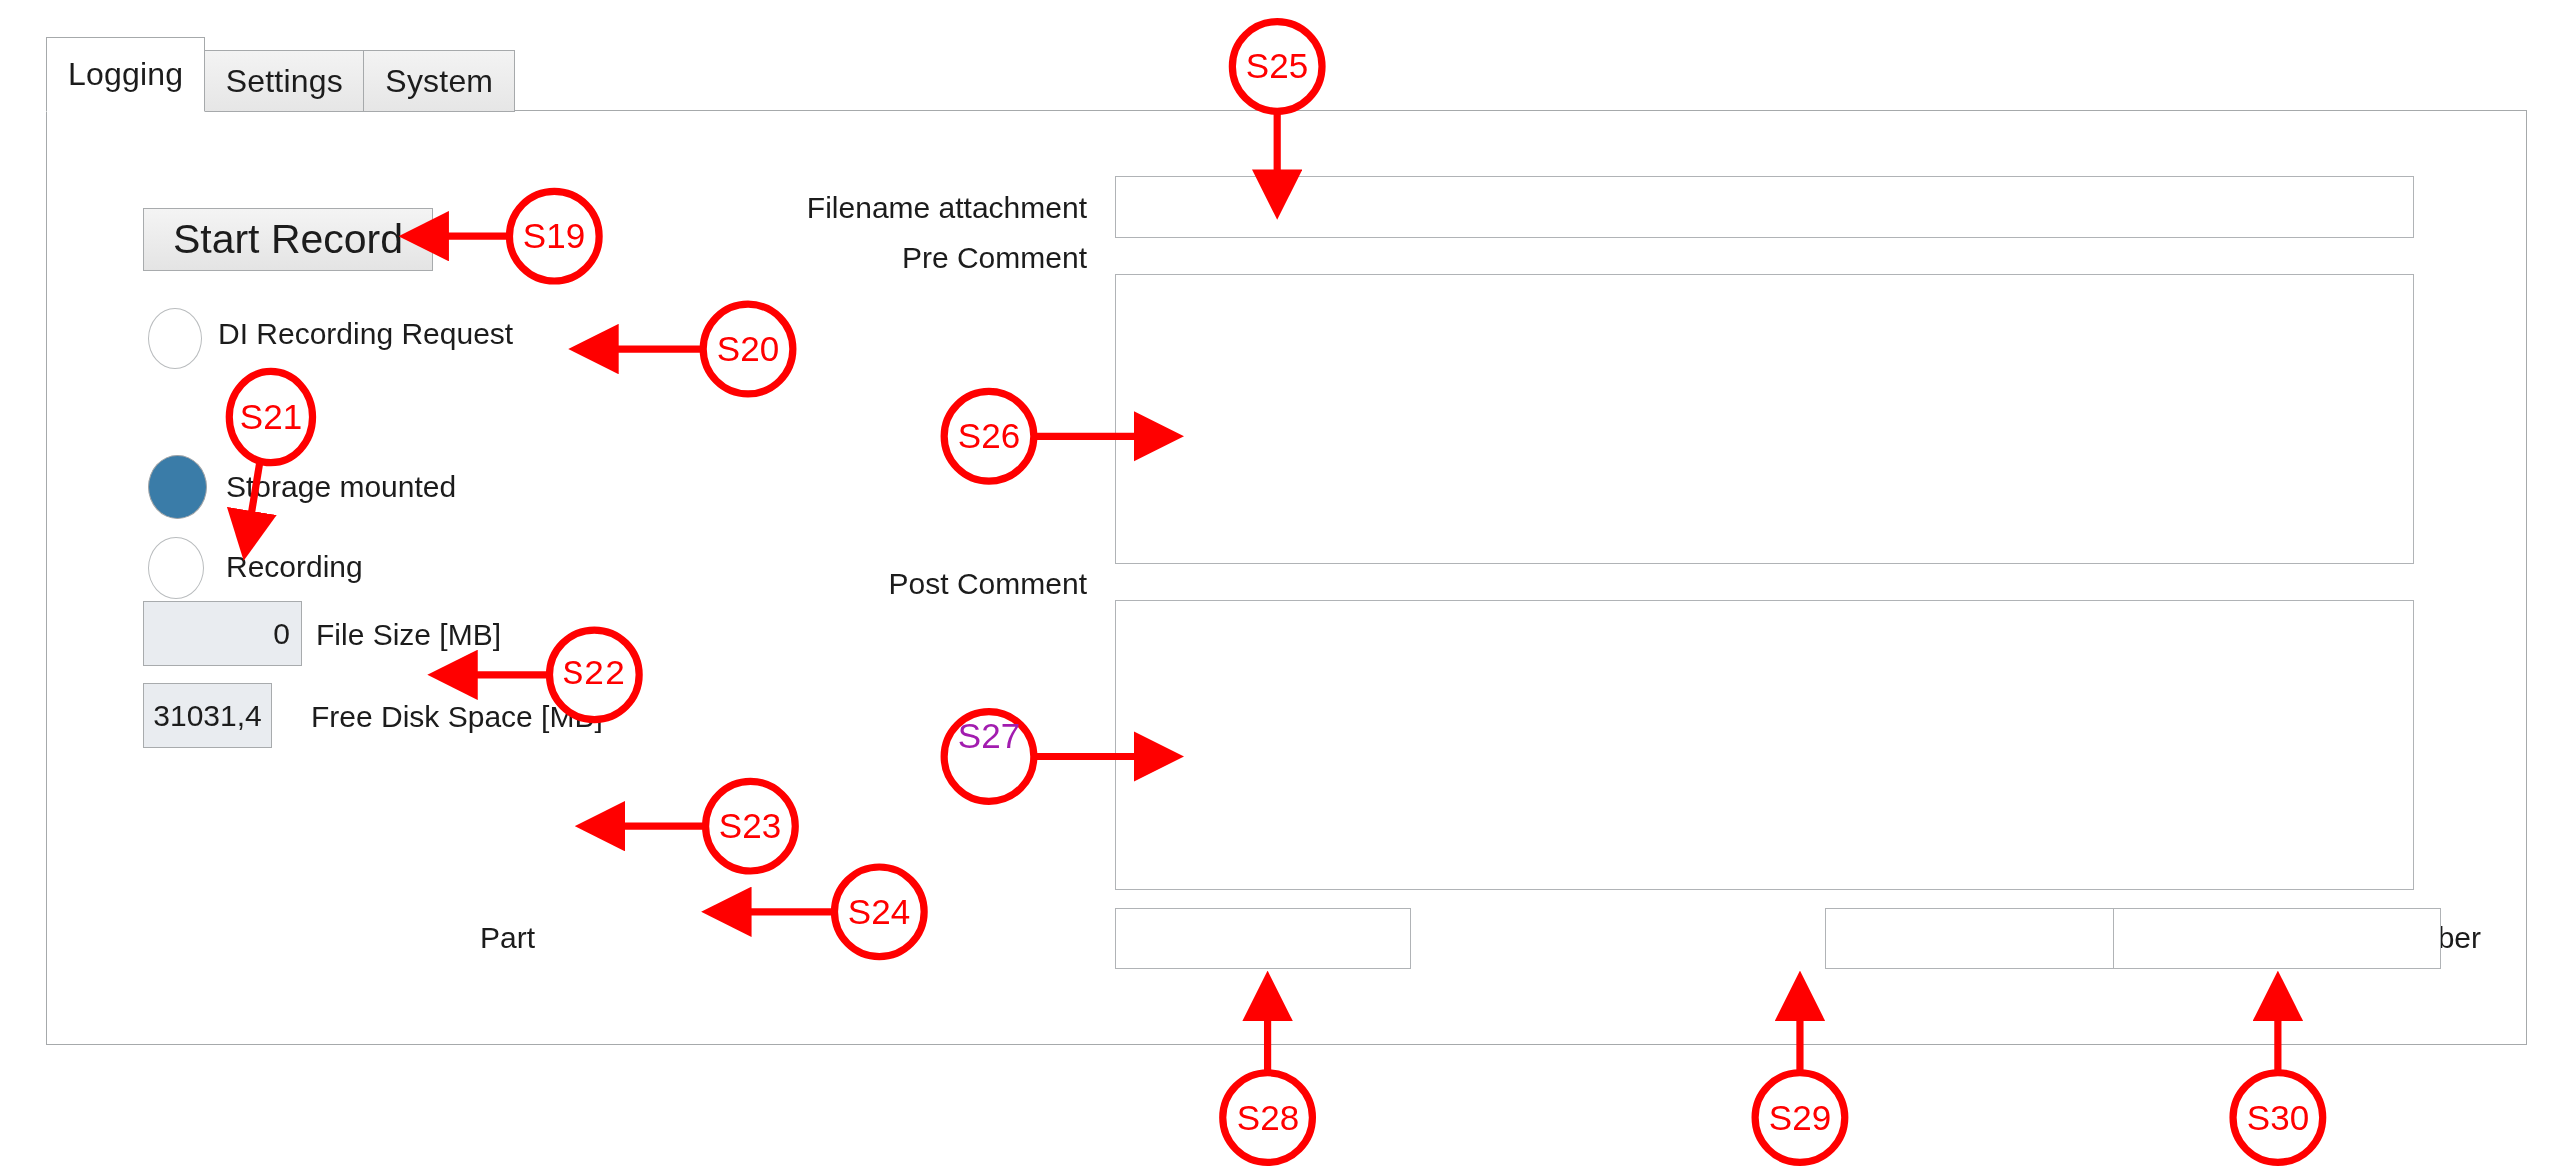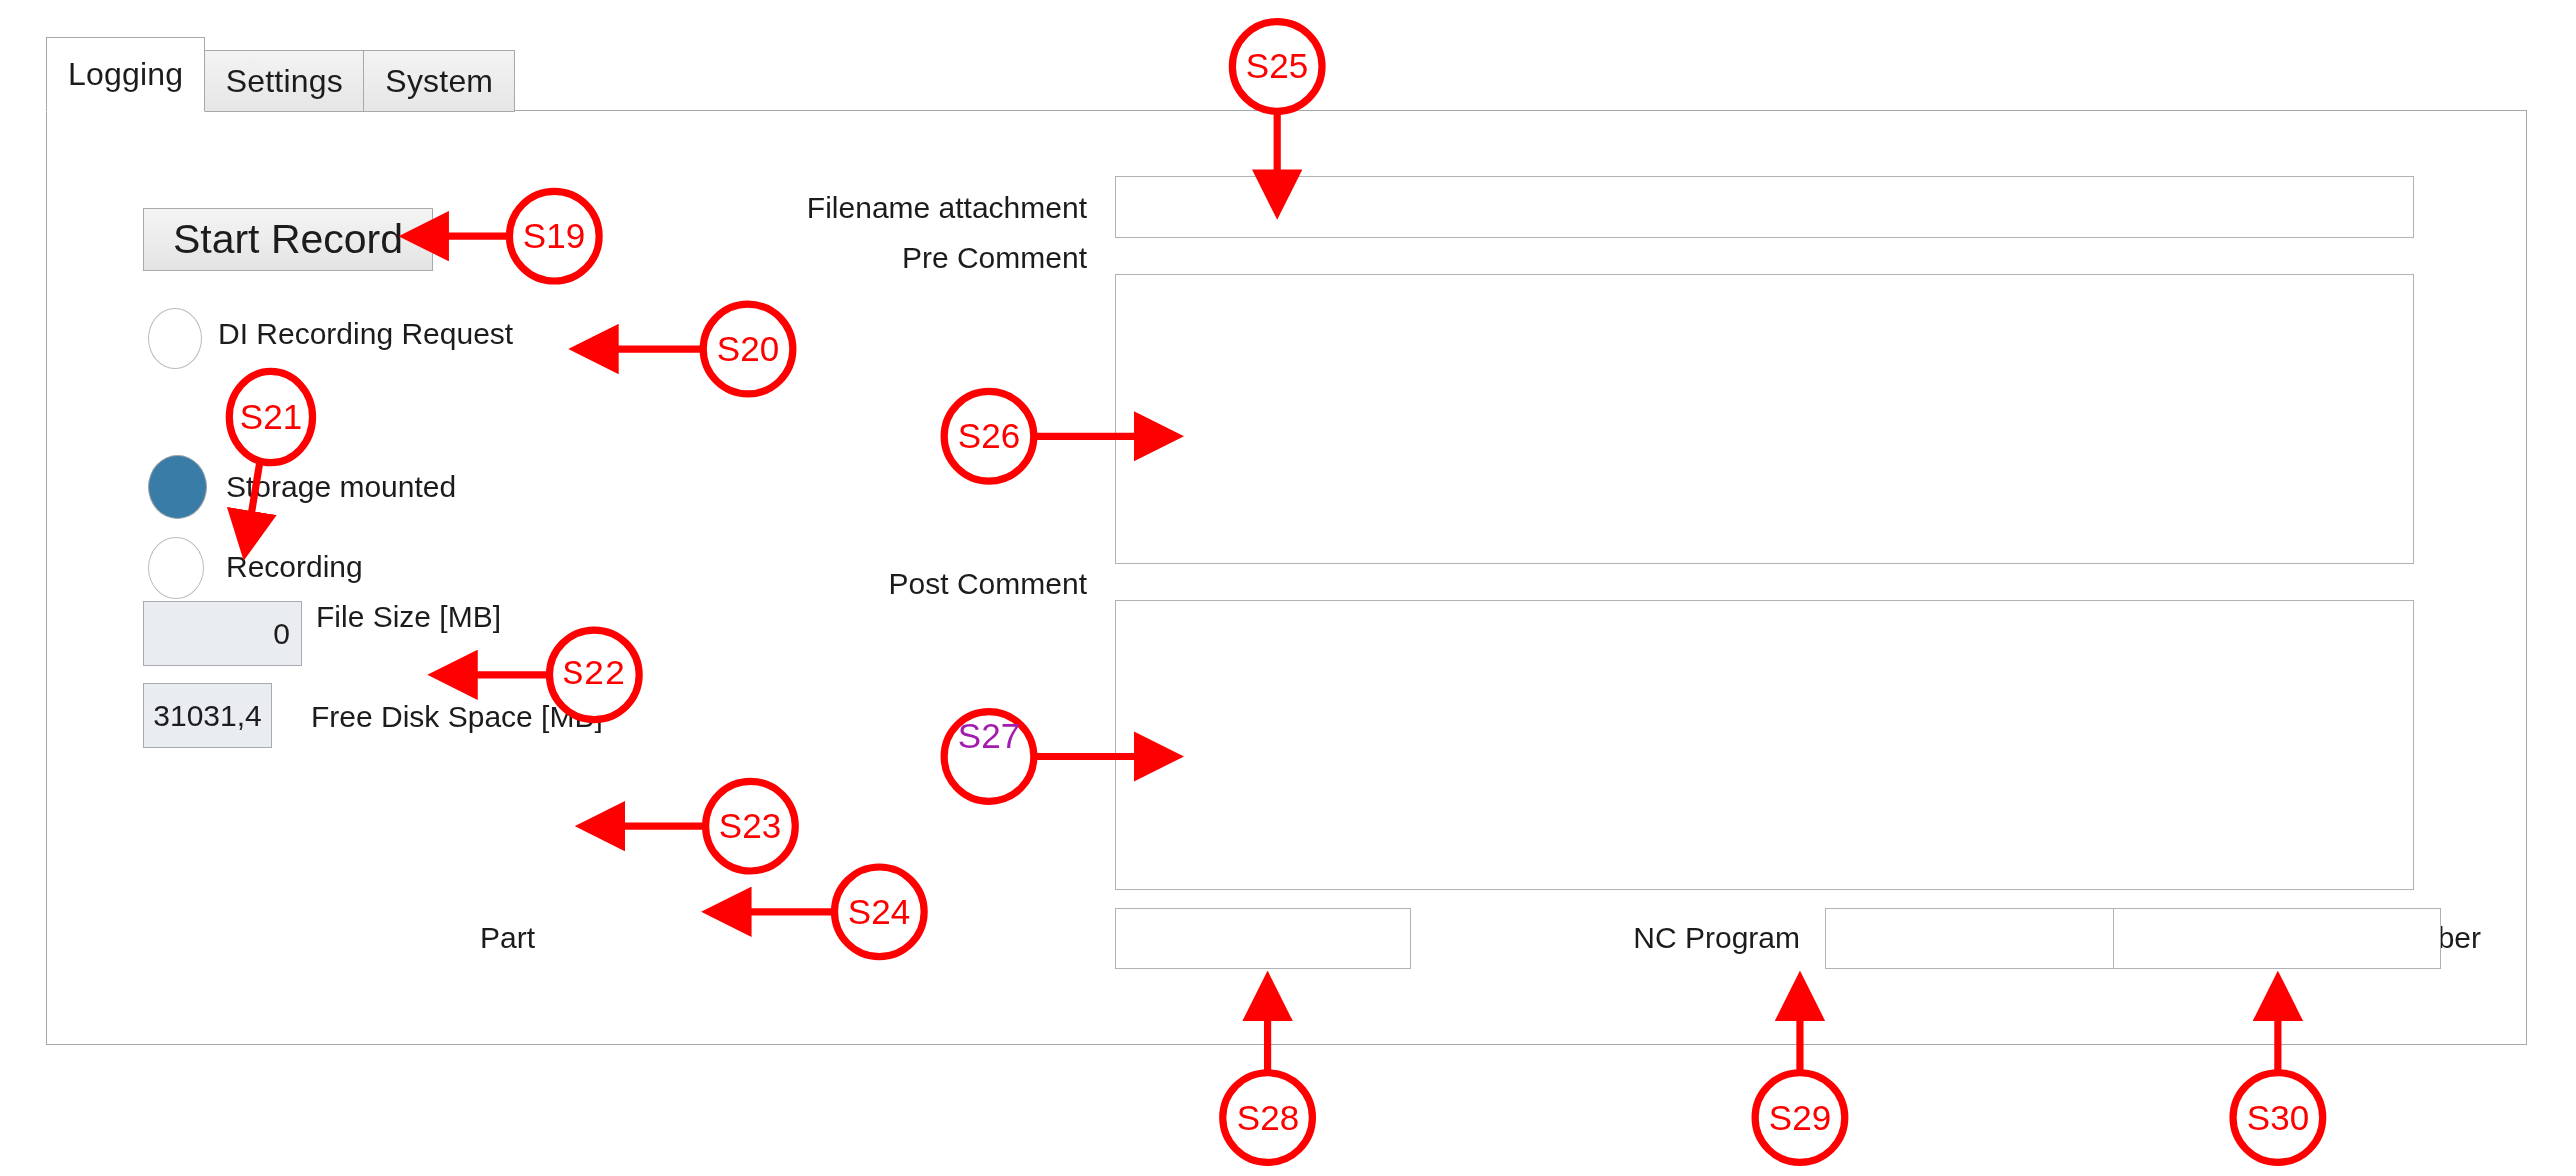--- a/index.html
+++ b/index.html
@@ -175,38 +175,37 @@
     <div class="led" style="left:101px; top:197px; width:54px; height:61px;"></div>
     <div class="lbl" style="left:171px; top:206px;">DI Recording Request</div>
 
     <div class="led on" style="left:101px; top:344px; width:59px; height:64px;"></div>
     <div class="lbl" style="left:179px; top:359px;">Storage mounted</div>
 
     <div class="led" style="left:101px; top:426px; width:56px; height:62px;"></div>
     <div class="lbl" style="left:179px; top:439px;">Recording</div>
 
     <div class="readout" style="left:96px; top:490px; width:159px; height:65px;">0</div>
-    <div class="lbl" style="left:269px; top:489px;">File Size [MB]</div>
+    <div class="lbl" style="left:269px; top:507px;">File Size [MB]</div>
 
     <div class="readout" style="left:96px; top:572px; width:129px; height:65px; justify-content:center; padding-right:0;">31031,4</div>
     <div class="lbl" style="left:264px; top:589px;">Free Disk Space [MB]</div>
 
     <div class="lbl right" style="left:431px; top:80px; width:609px;">Filename attachment</div>
     <input class="txtbox" type="text" style="left: 1068px; top: 65px; width: 1299px; height: 62px;" placeholder="" value="">
 
     <div class="lbl right" style="left:431px; top:130px; width:609px;">Pre Comment</div>
     <textarea class="txtbox" style="left: 1068px; top: 163px; width: 1299px; height: 290px;" placeholder=""></textarea>
 
     <div class="lbl right" style="left:431px; top:456px; width:609px;">Post Comment</div>
     <textarea class="txtbox" style="left: 1068px; top: 489px; width: 1299px; height: 290px;" placeholder=""></textarea>
 
     <div class="lbl right" style="left:336px; top:810px; width:152px;">Part</div>
     <input class="txtbox" type="text" style="left: 1068px; top: 797px; width: 296px; height: 61px;" placeholder="">
 
-    <div class="lbl right" style="left:1393px; top:810px; width:360px;">NC Program</div>
     <input class="txtbox" type="text" style="left: 1778px; top: 797px; width: 296px; height: 61px;" placeholder="">
 
     <div class="lbl right" style="left:2098px; top:810px; width:336px;">MO Number</div>
     <input class="txtbox" type="text" style="left: 2066px; top: 797px; width: 328px; height: 61px;" placeholder="">
   </div>
 
   <svg class="anno" viewBox="0 0 3217 1469" xmlns="http://www.w3.org/2000/svg">
     <defs>
       <marker id="ah" markerWidth="7" markerHeight="7" refX="5.6" refY="3.5" orient="auto" markerUnits="strokeWidth">
         <path d="M0,0 L7,3.5 L0,7 z" fill="#ff0000"></path>

